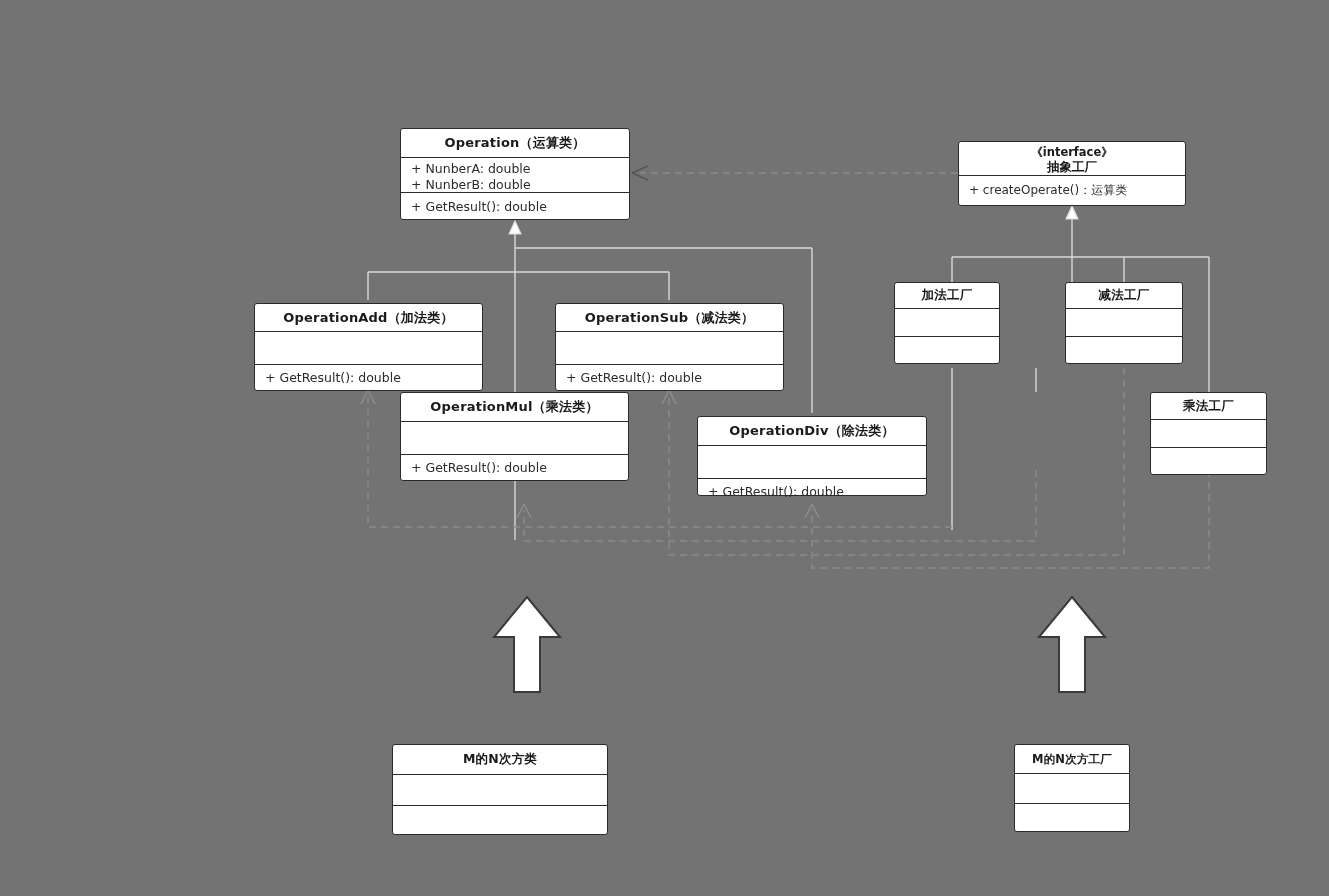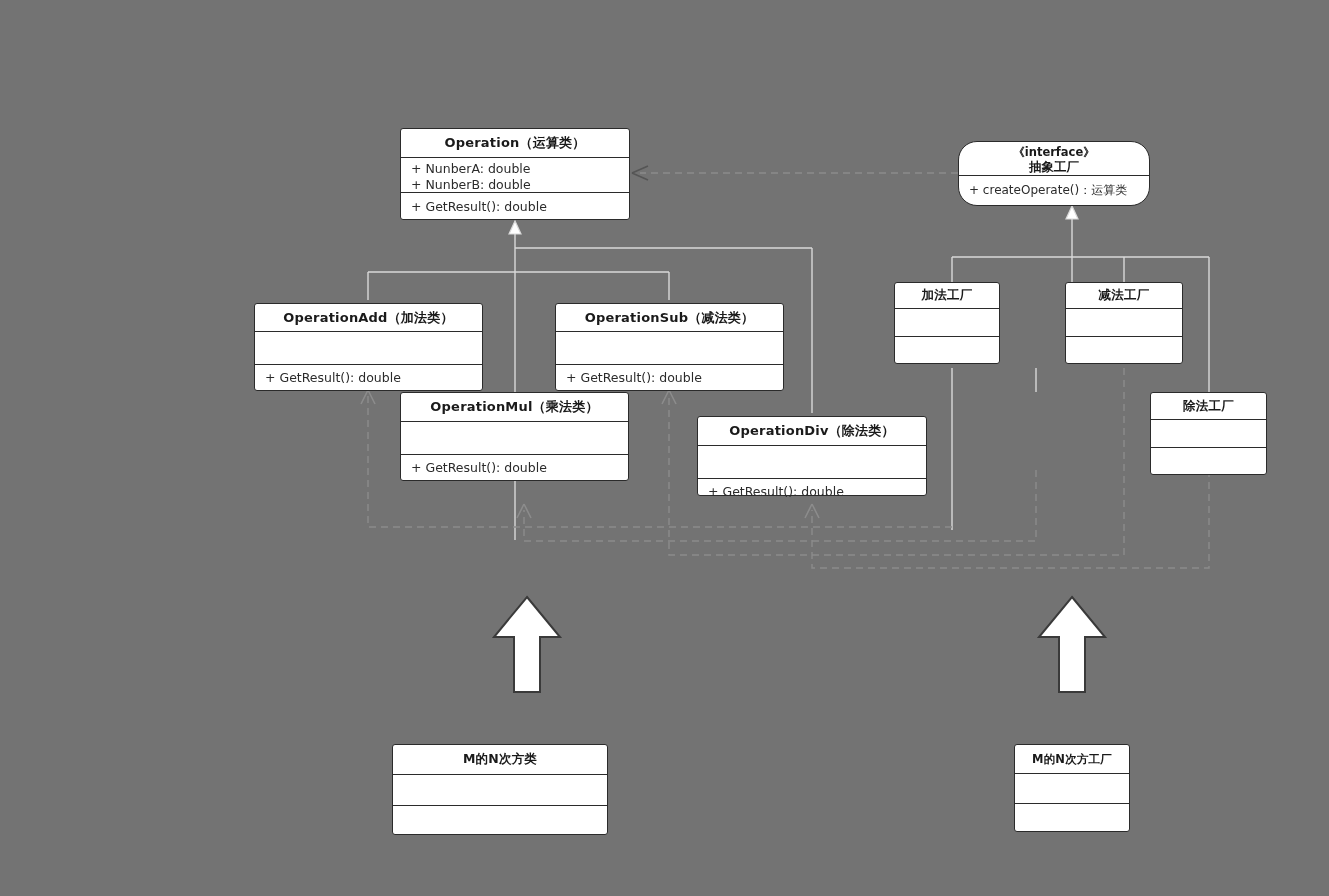--- a/index.html
+++ b/index.html
@@ -78,21 +78,21 @@
 
   <div class="uml" style="left:400px;top:128px;width:230px;height:92px;">
     <div class="row title" style="height:28px;font-size:13px;">Operation（运算类）</div>
     <div class="row sep attr" style="height:35px;font-size:12.5px;padding-top:3px;">
       <span>+ NunberA: double</span>
       <span>+ NunberB: double</span>
     </div>
     <div class="row sep op" style="height:27px;font-size:12.5px;">+ GetResult():  double</div>
   </div>
 
-  <div class="uml" style="left:958px;top:141px;width:192px;height:65px;border-radius:19px;">
+  <div class="uml" style="left:958px;top:141px;width:228px;height:65px;">
     <div class="row" style="height:33px;display:block;text-align:center;padding-top:3px;">
       <span class="stereo" style="font-size:11.5px;line-height:14px;">《interface》</span>
       <span class="stereo" style="font-size:12.5px;line-height:15px;">抽象工厂</span>
     </div>
     <div class="row sep op" style="height:30px;font-size:12px;">+ createOperate()：运算类</div>
   </div>
 
   <div class="uml" style="left:254px;top:303px;width:229px;height:88px;">
     <div class="row title" style="height:27px;font-size:13px;">OperationAdd（加法类）</div>
     <div class="row sep attr" style="height:33px;font-size:12.5px;"></div>
@@ -124,21 +124,21 @@
   </div>
 
   <div class="uml" style="left:1065px;top:282px;width:118px;height:82px;">
     <div class="row title" style="height:25px;font-size:12.5px;">减法工厂</div>
     <div class="row sep attr" style="height:28px;"></div>
     <div class="row sep op" style="height:26px;"></div>
   </div>
 
 
   <div class="uml" style="left:1150px;top:392px;width:117px;height:83px;">
-    <div class="row title" style="height:26px;font-size:12.5px;">除法工厂</div>
+    <div class="row title" style="height:26px;font-size:12.5px;">乘法工厂</div>
     <div class="row sep attr" style="height:28px;"></div>
     <div class="row sep op" style="height:26px;"></div>
   </div>
 
   <div class="uml" style="left:392px;top:744px;width:216px;height:91px;">
     <div class="row title" style="height:29px;font-size:12.5px;">M的N次方类</div>
     <div class="row sep attr" style="height:31px;"></div>
     <div class="row sep op" style="height:29px;"></div>
   </div>
 

